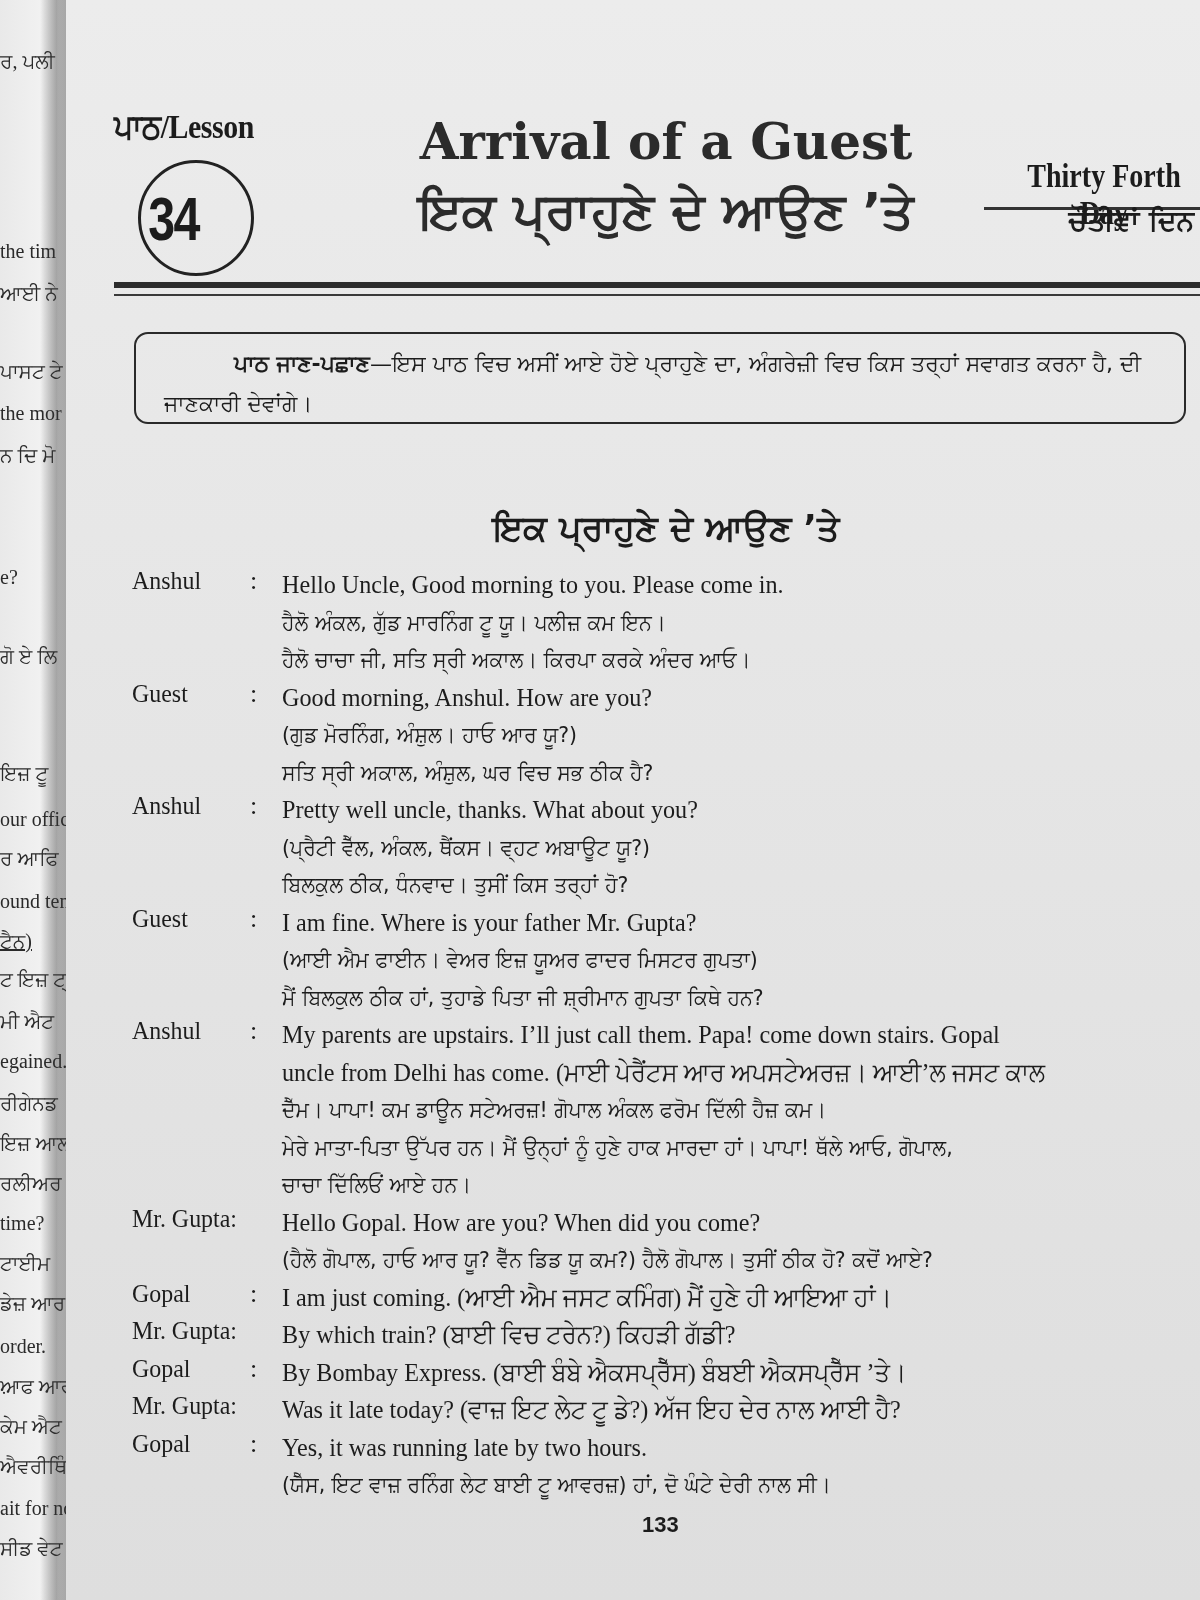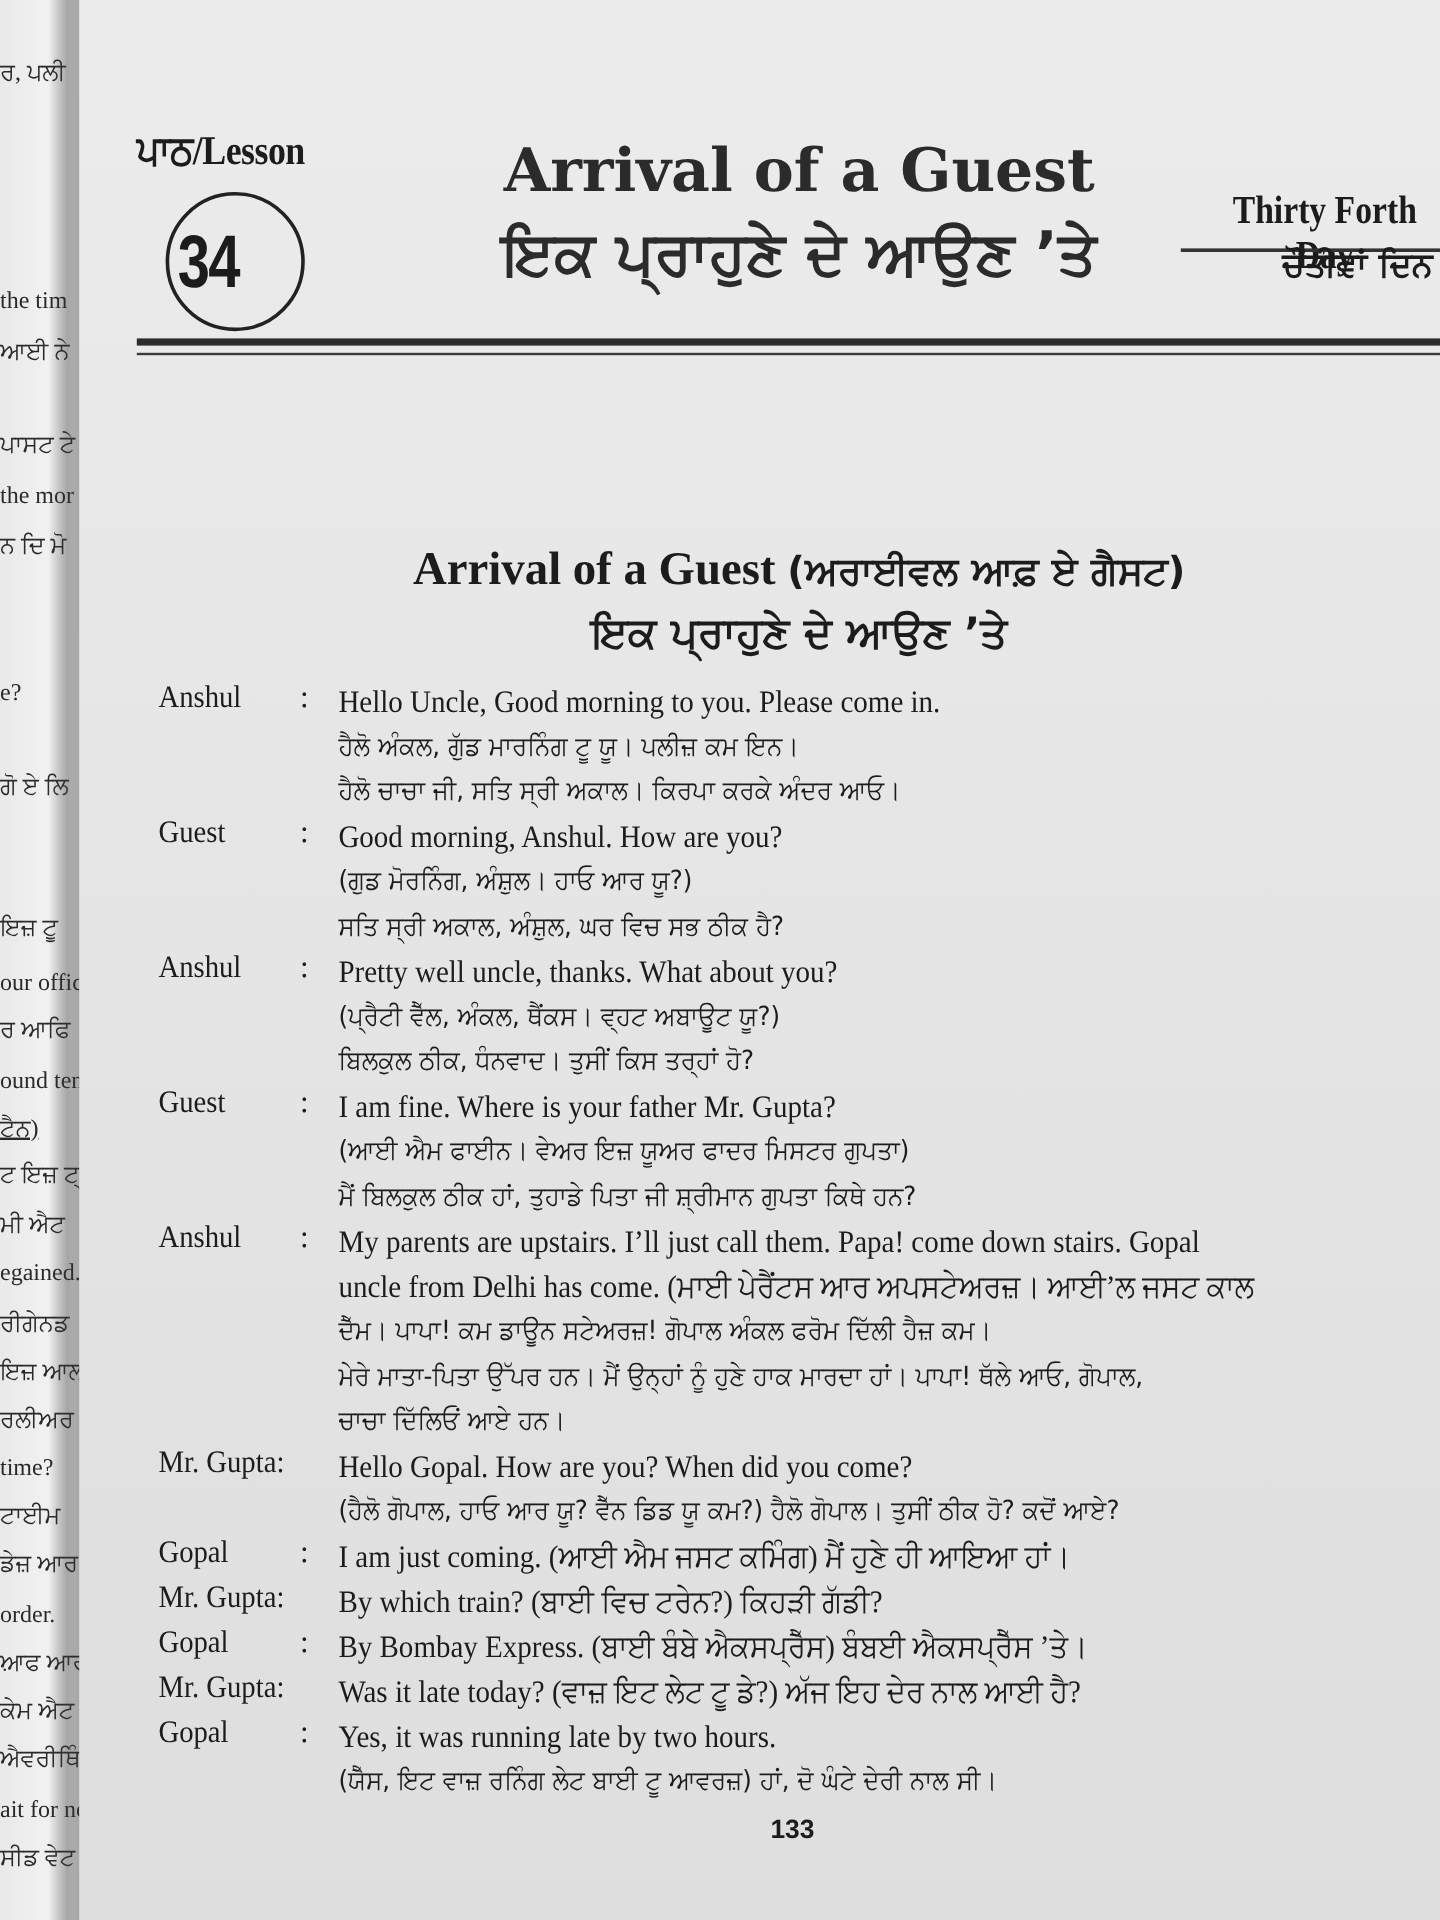--- a/index.html
+++ b/index.html
@@ -131,25 +131,24 @@
   <div class="main-title">Arrival of a Guest</div>
   <div class="main-title-pa">ਇਕ ਪ੍ਰਾਹੁਣੇ ਦੇ ਆਉਣ ’ਤੇ</div>
 
   <div class="day-en">Thirty Forth Day</div>
   <div class="day-rule"></div>
   <div class="day-pa">ਚੌਂਤੀਵਾਂ ਦਿਨ</div>
 
   <div class="rule-thick"></div>
   <div class="rule-thin"></div>
 
-
-  <div class="section-title">
-    <span>Arrival of a Guest</span>
-    <span class="pa">(ਅਰਾਈਵਲ ਆਫ਼ ਏ ਗੈਸਟ)</span>
+  <div class="intro-box">
+    <span class="lead">ਪਾਠ ਜਾਣ-ਪਛਾਣ</span><span>—ਇਸ ਪਾਠ ਵਿਚ ਅਸੀਂ ਆਏ ਹੋਏ ਪ੍ਰਾਹੁਣੇ ਦਾ, ਅੰਗਰੇਜ਼ੀ ਵਿਚ ਕਿਸ ਤਰ੍ਹਾਂ ਸਵਾਗਤ ਕਰਨਾ ਹੈ, ਦੀ ਜਾਣਕਾਰੀ ਦੇਵਾਂਗੇ।</span>
   </div>
+
   <div class="section-subtitle">ਇਕ ਪ੍ਰਾਹੁਣੇ ਦੇ ਆਉਣ ’ਤੇ</div>
 
   <div class="dialogue" id="dialogue">
       <div class="turn">
         <div class="speaker">Anshul</div>
         <div class="colon" style="width: 32px;">:</div>
         <div class="lines">
           <div class="ln">Hello Uncle, Good morning to you. Please come in.</div>
           <div class="ln pa">ਹੈਲੋ ਅੰਕਲ, ਗੁੱਡ ਮਾਰਨਿੰਗ ਟੂ ਯੂ। ਪਲੀਜ਼ ਕਮ ਇਨ।</div>
           <div class="ln pa">ਹੈਲੋ ਚਾਚਾ ਜੀ, ਸਤਿ ਸ੍ਰੀ ਅਕਾਲ। ਕਿਰਪਾ ਕਰਕੇ ਅੰਦਰ ਆਓ।</div>

